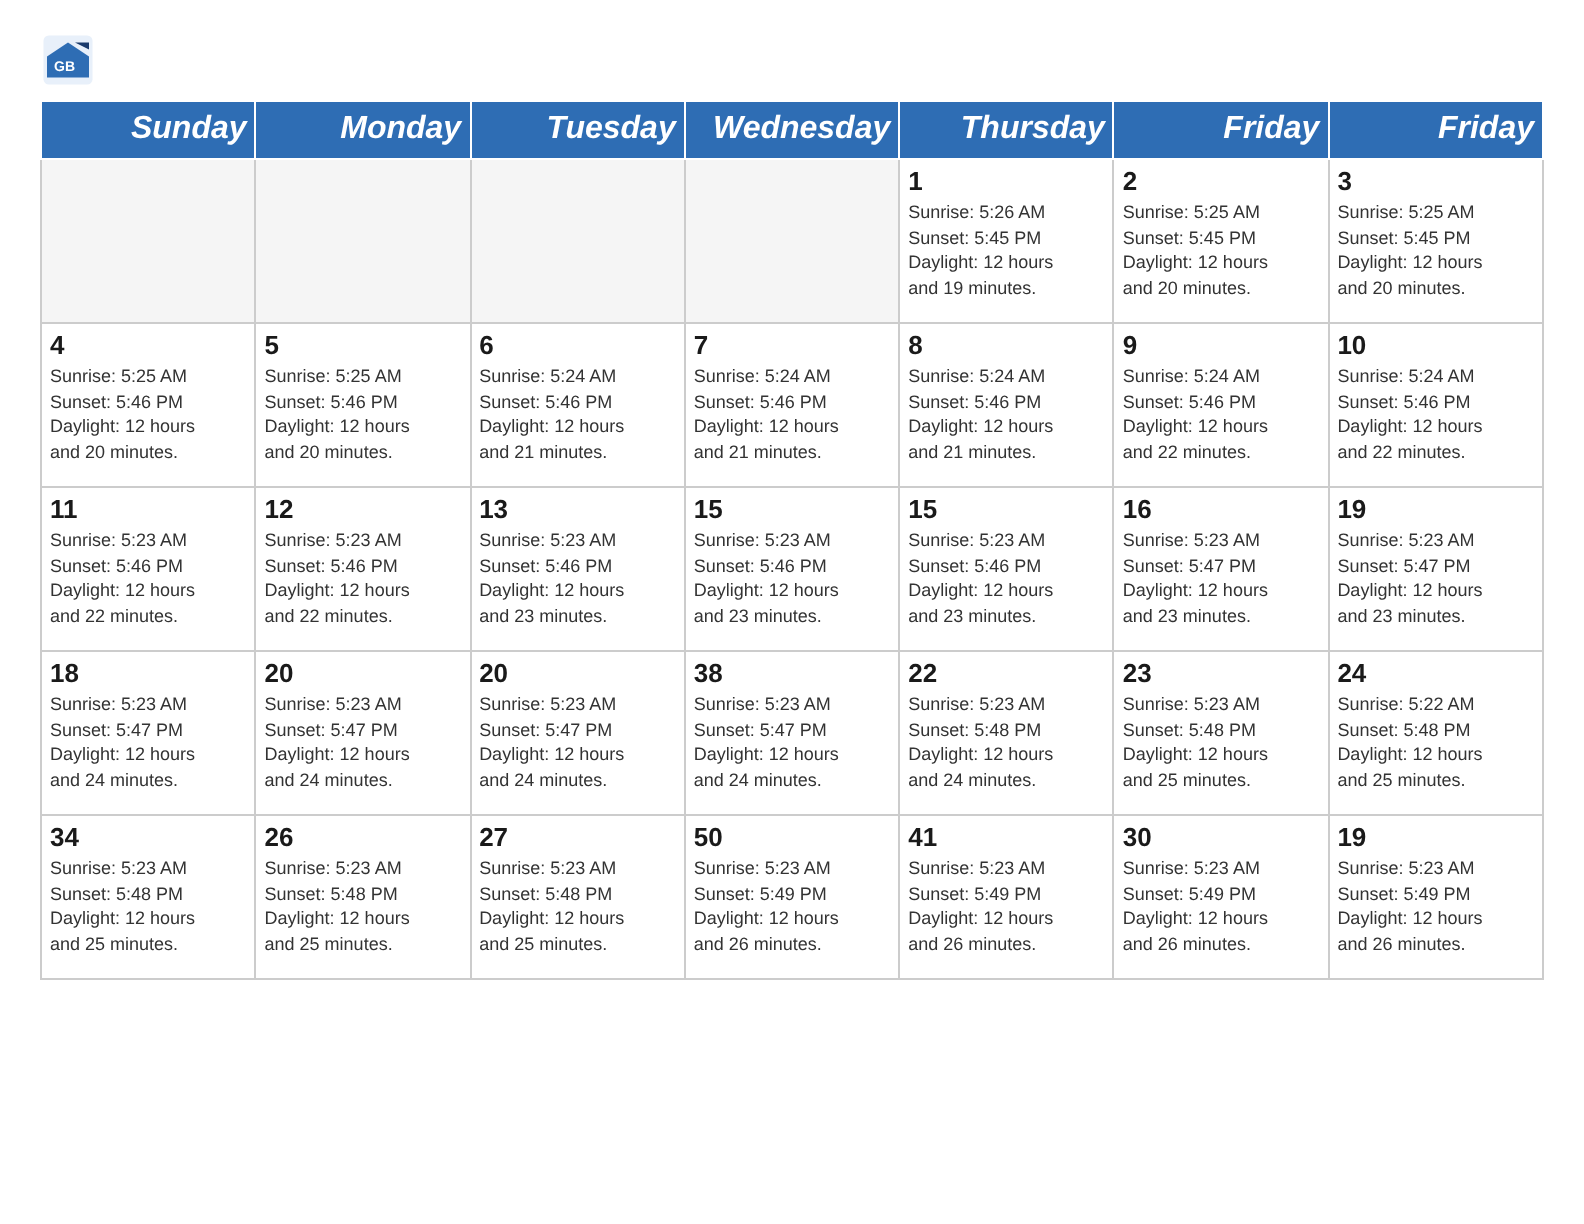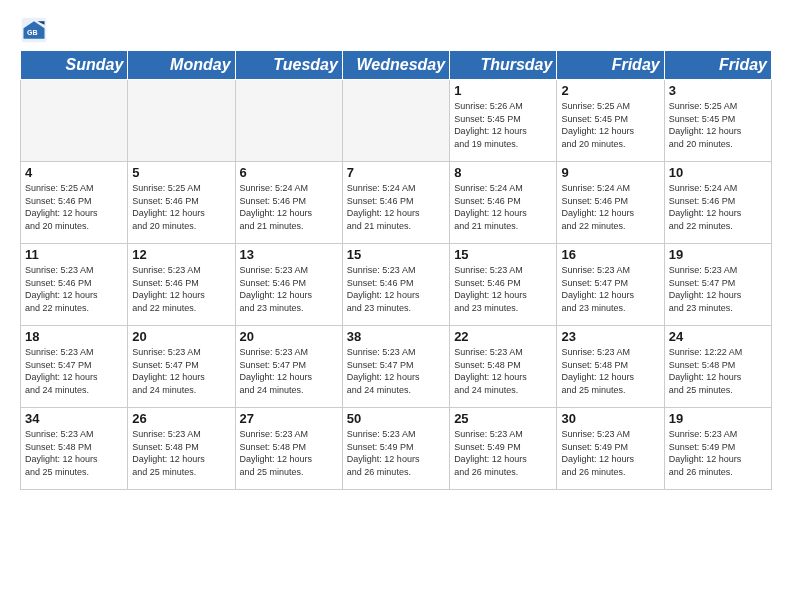--- a/index.html
+++ b/index.html
@@ -294,21 +294,21 @@
           </td>
           <td>
             <span class="day-number">23</span>
             <div class="day-info" style="white-space: pre-line;">Sunrise: 5:23 AM
 Sunset: 5:48 PM
 Daylight: 12 hours
 and 25 minutes.</div>
           </td>
           <td>
             <span class="day-number">24</span>
-            <div class="day-info" style="white-space: pre-line;">Sunrise: 12:22 AM
+            <div class="day-info" style="white-space: pre-line;">Sunrise: 5:22 AM
 Sunset: 5:48 PM
 Daylight: 12 hours
 and 25 minutes.</div>
           </td>
         </tr>
         <tr>
           <td>
             <span class="day-number">34</span>
             <div class="day-info" style="white-space: pre-line;">Sunrise: 5:23 AM
 Sunset: 5:48 PM
@@ -330,21 +330,21 @@
 and 25 minutes.</div>
           </td>
           <td>
             <span class="day-number">50</span>
             <div class="day-info" style="white-space: pre-line;">Sunrise: 5:23 AM
 Sunset: 5:49 PM
 Daylight: 12 hours
 and 26 minutes.</div>
           </td>
           <td>
-            <span class="day-number">25</span>
+            <span class="day-number">41</span>
             <div class="day-info" style="white-space: pre-line;">Sunrise: 5:23 AM
 Sunset: 5:49 PM
 Daylight: 12 hours
 and 26 minutes.</div>
           </td>
           <td>
             <span class="day-number">30</span>
             <div class="day-info" style="white-space: pre-line;">Sunrise: 5:23 AM
 Sunset: 5:49 PM
 Daylight: 12 hours

